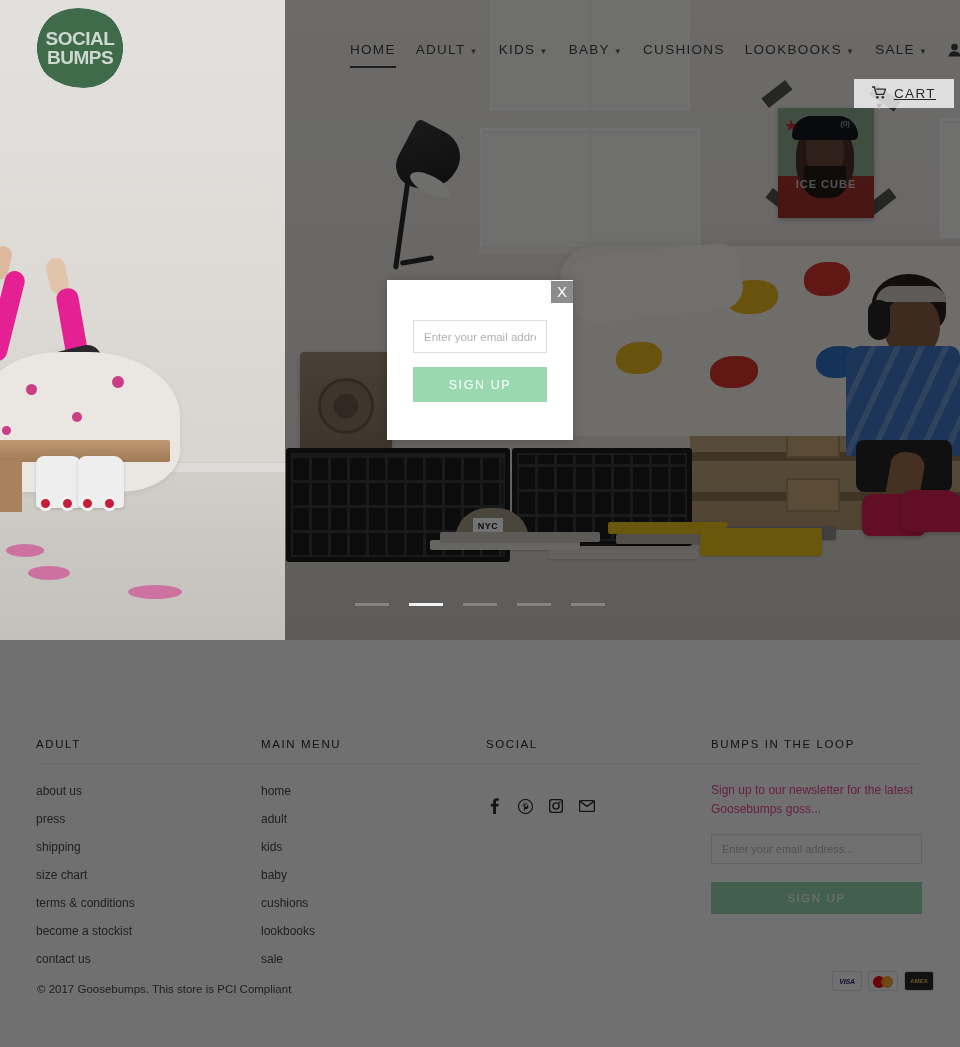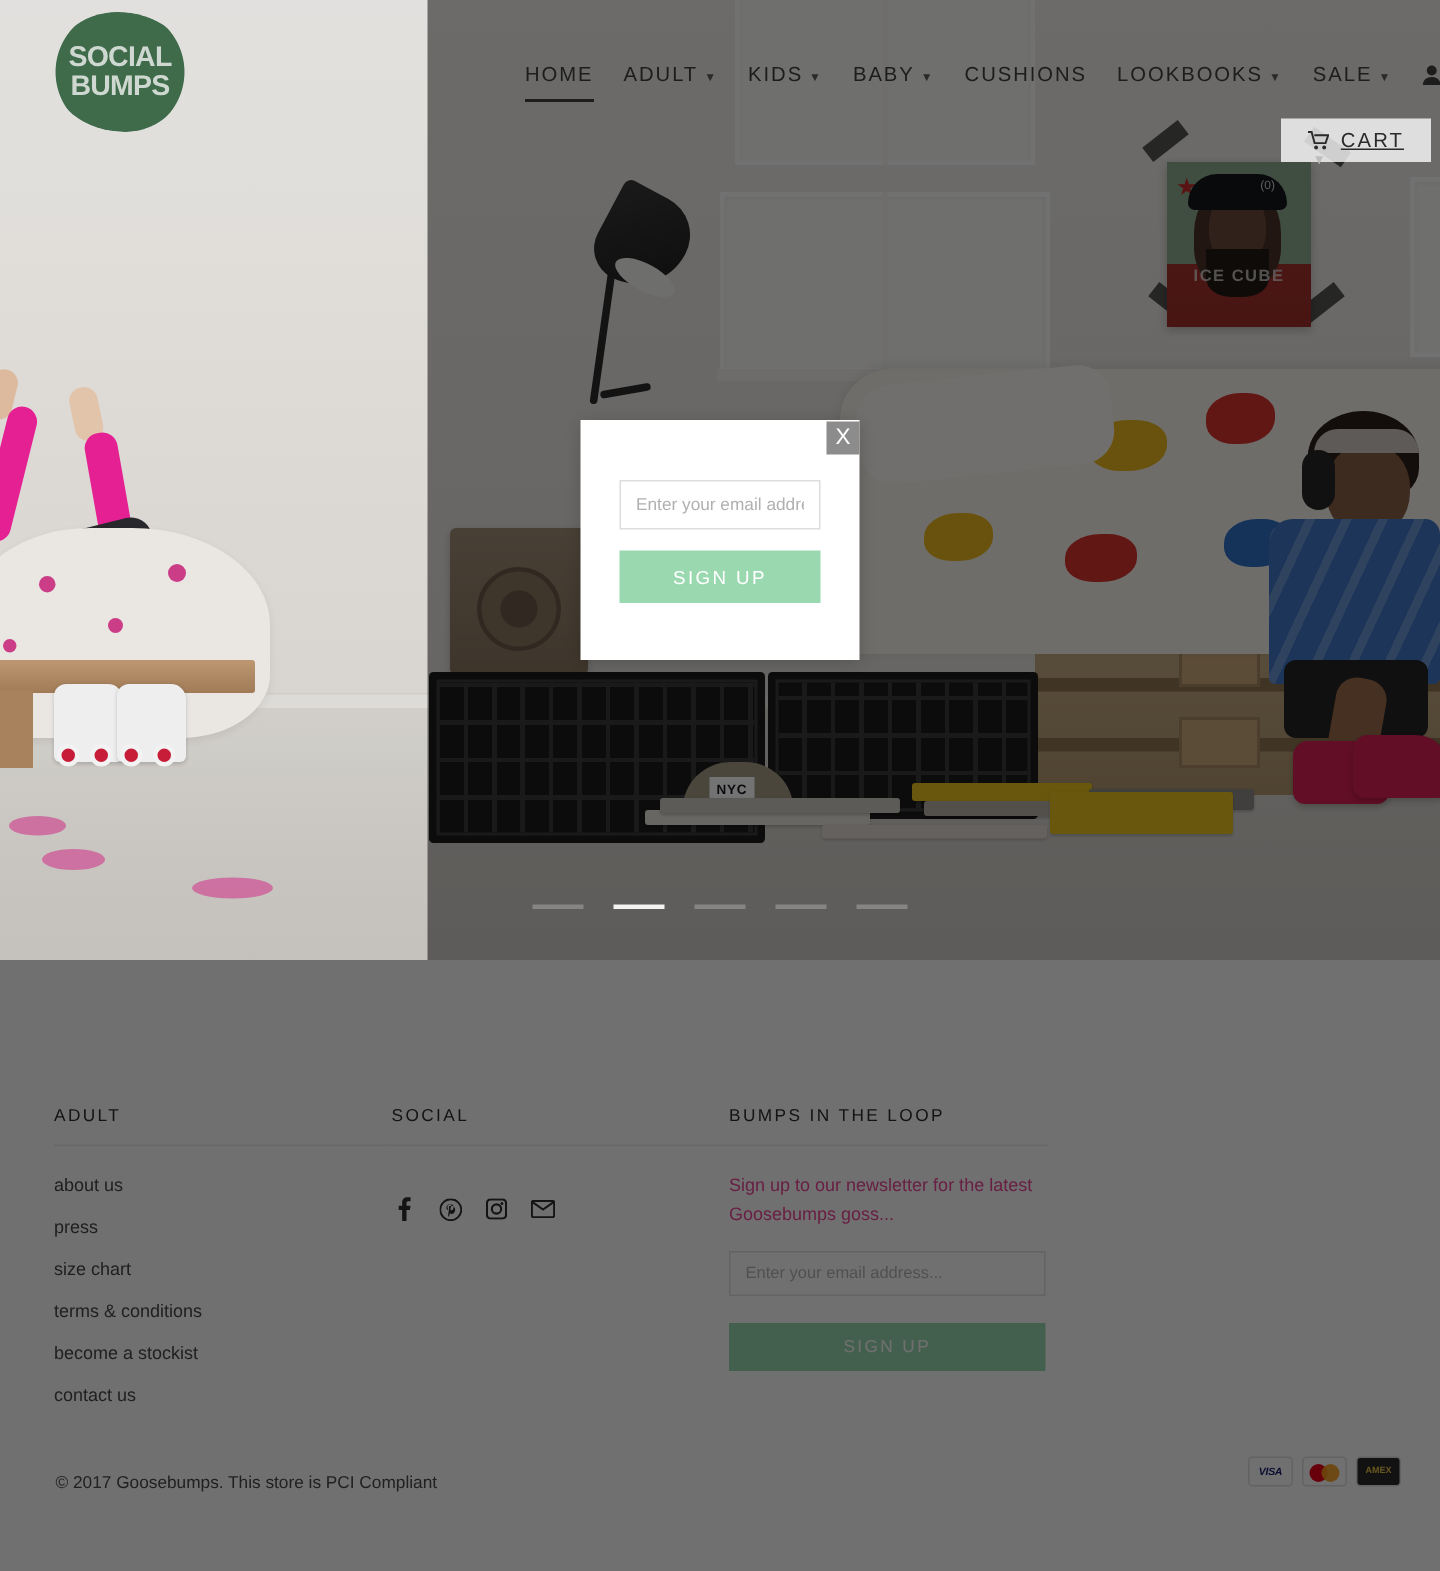--- a/index.html
+++ b/index.html
@@ -176,21 +176,21 @@
   .nav{ position:absolute; left:340px; top:36px; display:flex; align-items:center;
         gap:0px; }
   .nav a{ color:#1d1d1d; text-decoration:none; font-size:13.5px; letter-spacing:1.3px;
           padding:6px 10px; position:relative; white-space:nowrap; }
   .nav a.active:after{ content:""; position:absolute; left:10px; right:10px; bottom:-5px;
           height:2px; background:#1d1d1d; }
   .caret{ font-size:8px; margin-left:4px; color:#2a2a2a; }
   .nav-icon{ padding:6px 8px; display:inline-flex; align-items:center; color:#1d1d1d; }
 
   .cart-btn{ position:absolute; right:6px; top:79px; background:rgba(255,255,255,.78);
-             padding:7px 18px; display:flex; align-items:center; gap:8px;
+             padding:7px 18px; display:flex; align-items:flex-start; gap:8px;
              font-size:13.5px; letter-spacing:1.4px; color:#2a2a2a; }
   .cart-caret{ position:absolute; right:76px; top:101px; color:#bdbdbd; font-size:9px; }
 
   
   .dots{ position:absolute; left:0; right:0; bottom:34px; display:flex;
          justify-content:center; gap:20px; z-index:20; }
   .dots i{ display:block; width:34px; height:3px; background:rgba(255,255,255,.25); }
   .dots i.on{ background:rgba(255,255,255,.92); }
 
   
@@ -418,27 +418,40 @@
   <div class="gap"></div>
 
   <div class="footer">
     <div class="f-inner">
 
       <div class="f-col">
         <div class="f-h">ADULT</div>
         <ul class="f-list">
           <li><a href="#">about us</a></li>
           <li><a href="#">press</a></li>
+          <li><a href="#">shipping</a></li>
           <li><a href="#">size chart</a></li>
           <li><a href="#">terms &amp; conditions</a></li>
           <li><a href="#">become a stockist</a></li>
           <li><a href="#">contact us</a></li>
         </ul>
       </div>
 
+      <div class="f-col">
+        <div class="f-h">MAIN MENU</div>
+        <ul class="f-list">
+          <li><a href="#">home</a></li>
+          <li><a href="#">adult</a></li>
+          <li><a href="#">kids</a></li>
+          <li><a href="#">baby</a></li>
+          <li><a href="#">cushions</a></li>
+          <li><a href="#">lookbooks</a></li>
+          <li><a href="#">sale</a></li>
+        </ul>
+      </div>
 
       <div class="f-col">
         <div class="f-h">SOCIAL</div>
         <div class="f-social">
           <span>
             <svg width="9" height="16" viewBox="0 0 9 16">
                 <path d="M6 16V8.6h2.3l.35-2.8H6V4.1c0-.8.22-1.35 1.4-1.35H8.7V.25C8.45.22 7.6.15 6.6.15 4.5.15 3.1 1.4 3.1 3.75V5.8H.8v2.8h2.3V16z" fill="#2e2e2e"></path>
               </svg>
           </span>
           <span>

